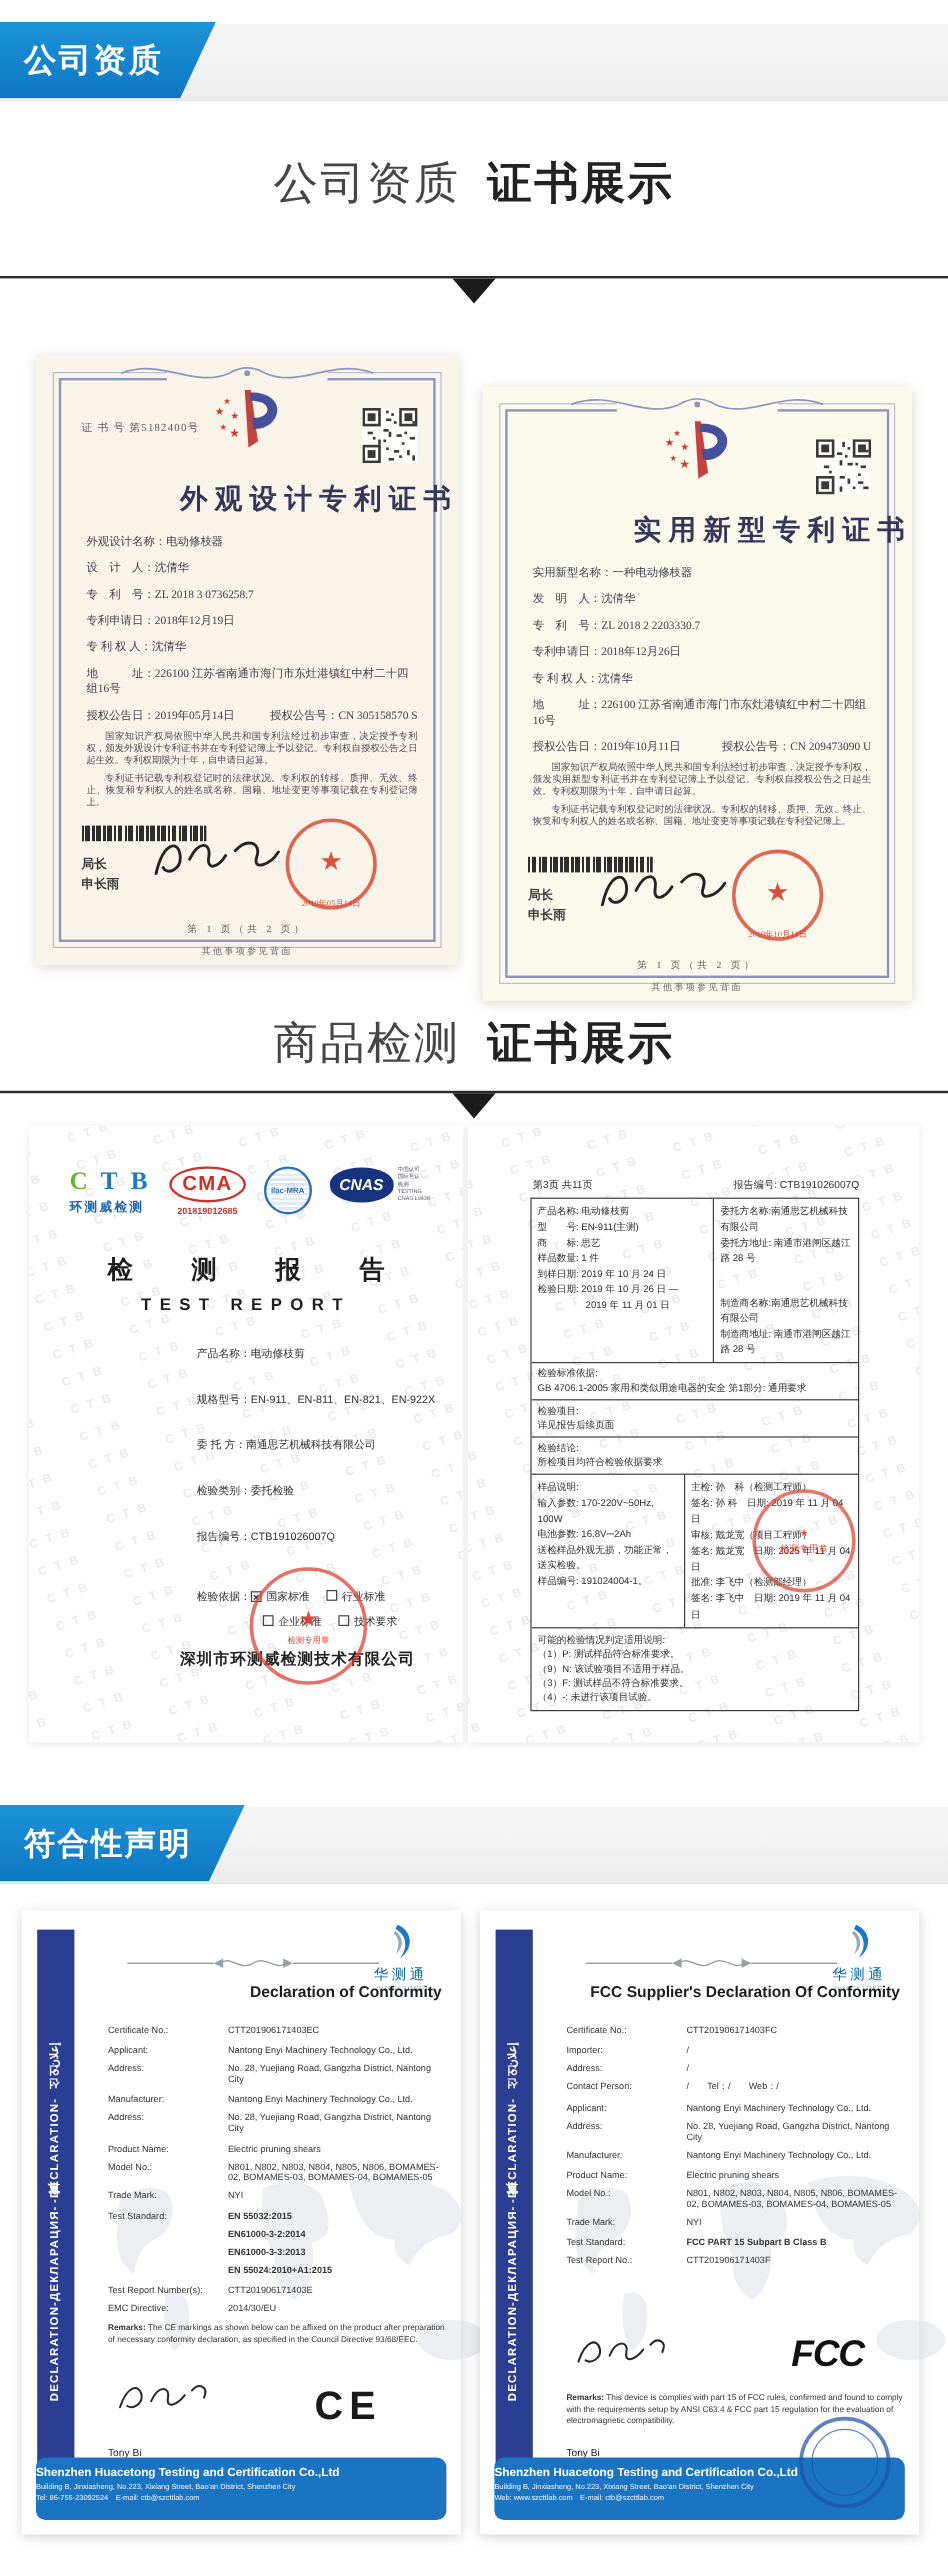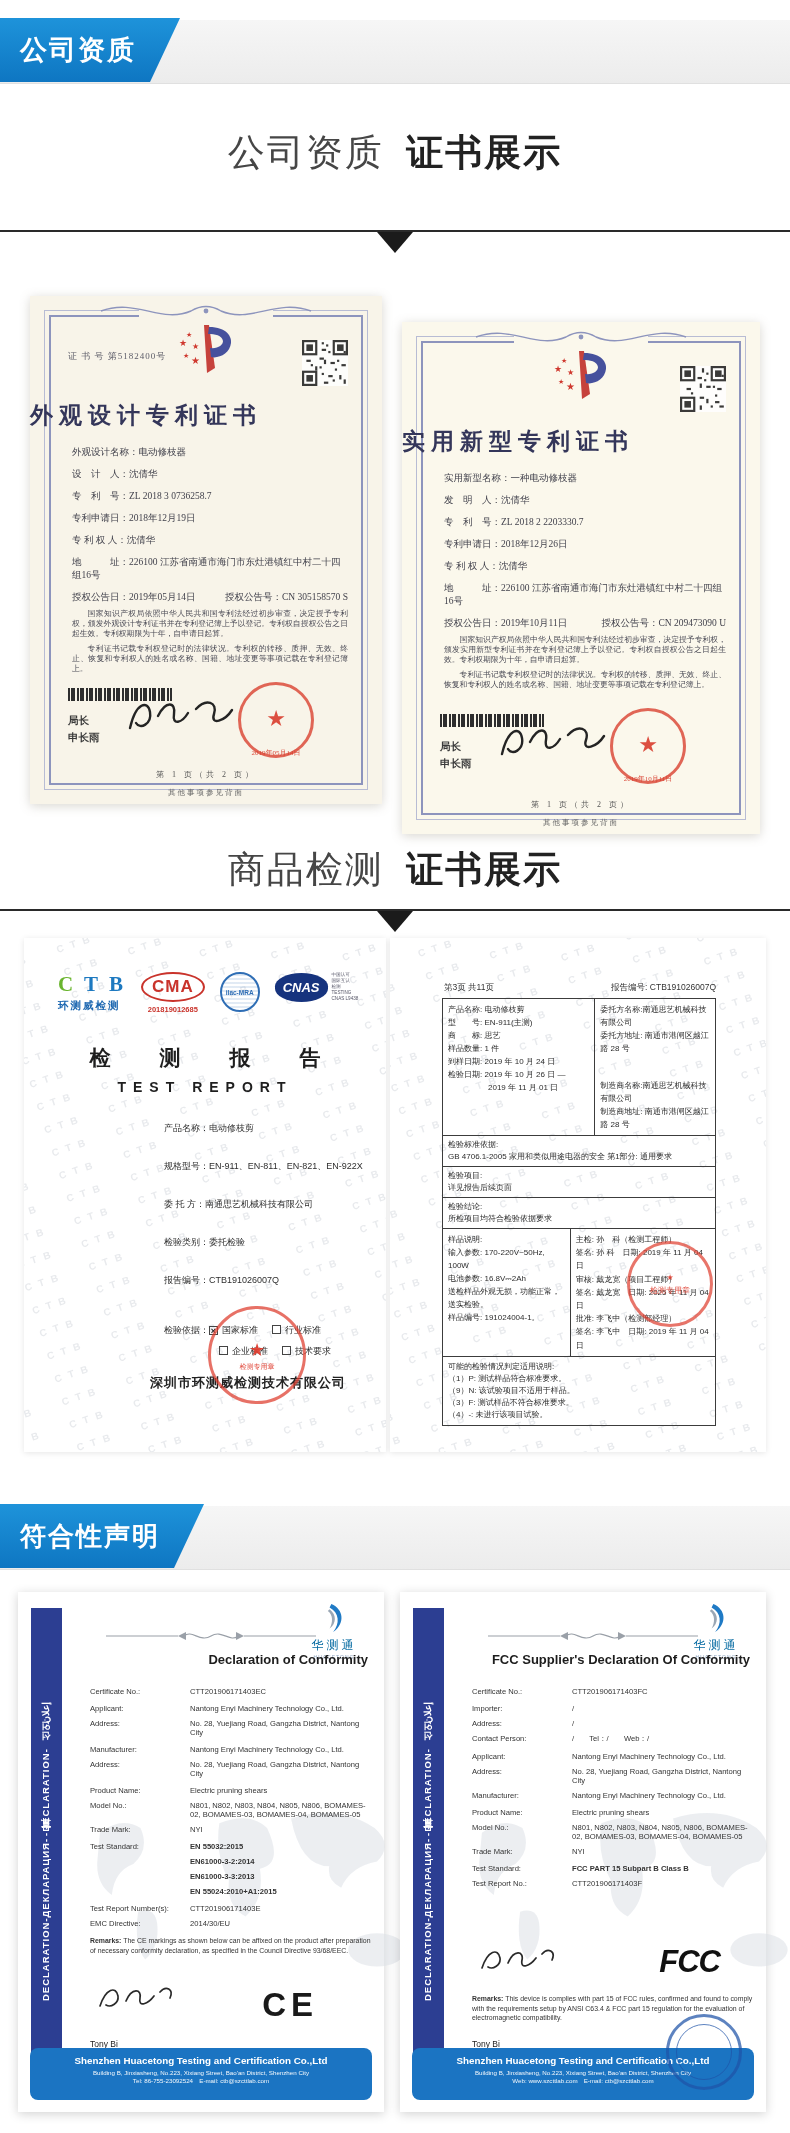--- a/index.html
+++ b/index.html
@@ -19,21 +19,21 @@
   .rule .tri{position:absolute;left:50%;top:0;transform:translateX(-50%);width:0;height:0;border:18px solid transparent;border-bottom:0;border-top:21px solid #1b1b1b}
 
   
   .cert{position:absolute;font-family:"Liberation Serif","DejaVu Serif",serif;box-shadow:0 2px 10px rgba(120,110,90,.28)}
   .cframe{position:absolute;inset:14px;border:1px solid #b8bcd4}
   .cframe::before{content:"";position:absolute;inset:4px;border:2px solid #8d94bd}
   .cflourish{position:absolute;top:2px;left:50%;transform:translateX(-50%);z-index:2}
   .cno{position:absolute;top:54px;left:38px;font-size:9px;color:#5c5c68;letter-spacing:1px}
   .plogo{position:absolute;top:26px;left:50%;transform:translateX(-50%)}
   .qr{position:absolute;top:44px;right:34px;opacity:.85}
-  .ctitle{position:absolute;top:104px;left:0;width:100%;text-align:left;font-size:23px;font-weight:700;letter-spacing:6px;color:#34365a}
+  .ctitle{position:absolute;top:104px;left:0;width:100%;text-align:right;font-size:23px;font-weight:700;letter-spacing:6px;color:#34365a}
   .cfields{position:absolute;top:150px;left:42px;right:34px;font-size:9.5px;color:#3f3f4a;line-height:13px}
   .cfields .fl{margin-bottom:9px}
   .grant{display:flex;justify-content:space-between;margin-bottom:4px}
   .cpara{margin-top:5px;font-size:7.8px;line-height:10px;text-align:justify;text-indent:2em;color:#4b4b56}
   .cbar{position:absolute;left:38px;top:392px;height:13px;width:104px;background:repeating-linear-gradient(90deg,#2e2e2e 0 2px,transparent 2px 3px,#2e2e2e 3px 7px,transparent 7px 9px)}
   .cdir{position:absolute;left:38px;top:416px;font-size:10.5px;font-weight:700;color:#3a3a3a;line-height:17px}
   .csig{position:absolute;left:92px;top:396px}
   .cseal{position:absolute;left:208px;top:386px;width:76px;height:76px;border:3px solid rgba(216,60,44,.78);border-radius:50%;text-align:center}
   .cseal .st{color:rgba(216,60,44,.9);font-size:22px;line-height:68px;font-family:"DejaVu Sans",sans-serif}
   .cseal .sd{position:absolute;left:-10px;right:-10px;bottom:-3px;font-size:7px;color:rgba(216,60,44,.95);white-space:nowrap}
@@ -100,21 +100,21 @@
   .bold{font-weight:700}
   .gap8{margin-top:8px}
   .drem{margin-top:8px;font-size:6.9px;line-height:9.6px}
   .drem-abs{position:absolute;left:72px;right:12px;top:402px;font-size:6.9px;line-height:9.6px;z-index:1}
   .dsig{position:absolute;left:78px;top:390px;z-index:2}
   .dsig2{position:absolute;left:78px;top:352px;z-index:2}
   .ce-mark{position:absolute;right:66px;top:394px;font-size:33px;font-weight:700;letter-spacing:5px;color:#1a1a1a;z-index:1}
   .fcc-mark{position:absolute;right:46px;top:352px;font-size:31px;font-style:italic;font-weight:800;letter-spacing:-1px;color:#111;z-index:1}
   .dsigner{position:absolute;left:72px;top:447px;font-size:7.5px;line-height:10.5px;color:#222;z-index:2}
   .dsigner .nm{font-size:8.5px}
-  .dfoot{position:absolute;left:12px;right:12px;bottom:12px;height:52px;background:#1b74c2;border-radius:8px;color:#fff;text-align:center;padding-top:7px;z-index:2}
+  .dfoot{position:absolute;left:12px;right:12px;bottom:12px;height:52px;background:#1b74c2;border-radius:8px;color:#fff;text-align:left;padding-top:7px;z-index:2}
   .df-c{font-weight:700;font-size:9.8px}
   .df-a{font-size:6.2px;margin-top:2.5px;opacity:.95}
   .df-t{font-size:6.2px;margin-top:1.5px;opacity:.95}
   .dseal-blue{position:absolute;right:24px;bottom:22px;width:76px;height:76px;border:3px solid rgba(31,83,168,.72);border-radius:50%;z-index:3}
   .dseal-blue::before{content:"";position:absolute;inset:7px;border:1.5px solid rgba(31,83,168,.72);border-radius:50%}
 </style>
 </head>
 <body>
 
 <div id="page">

